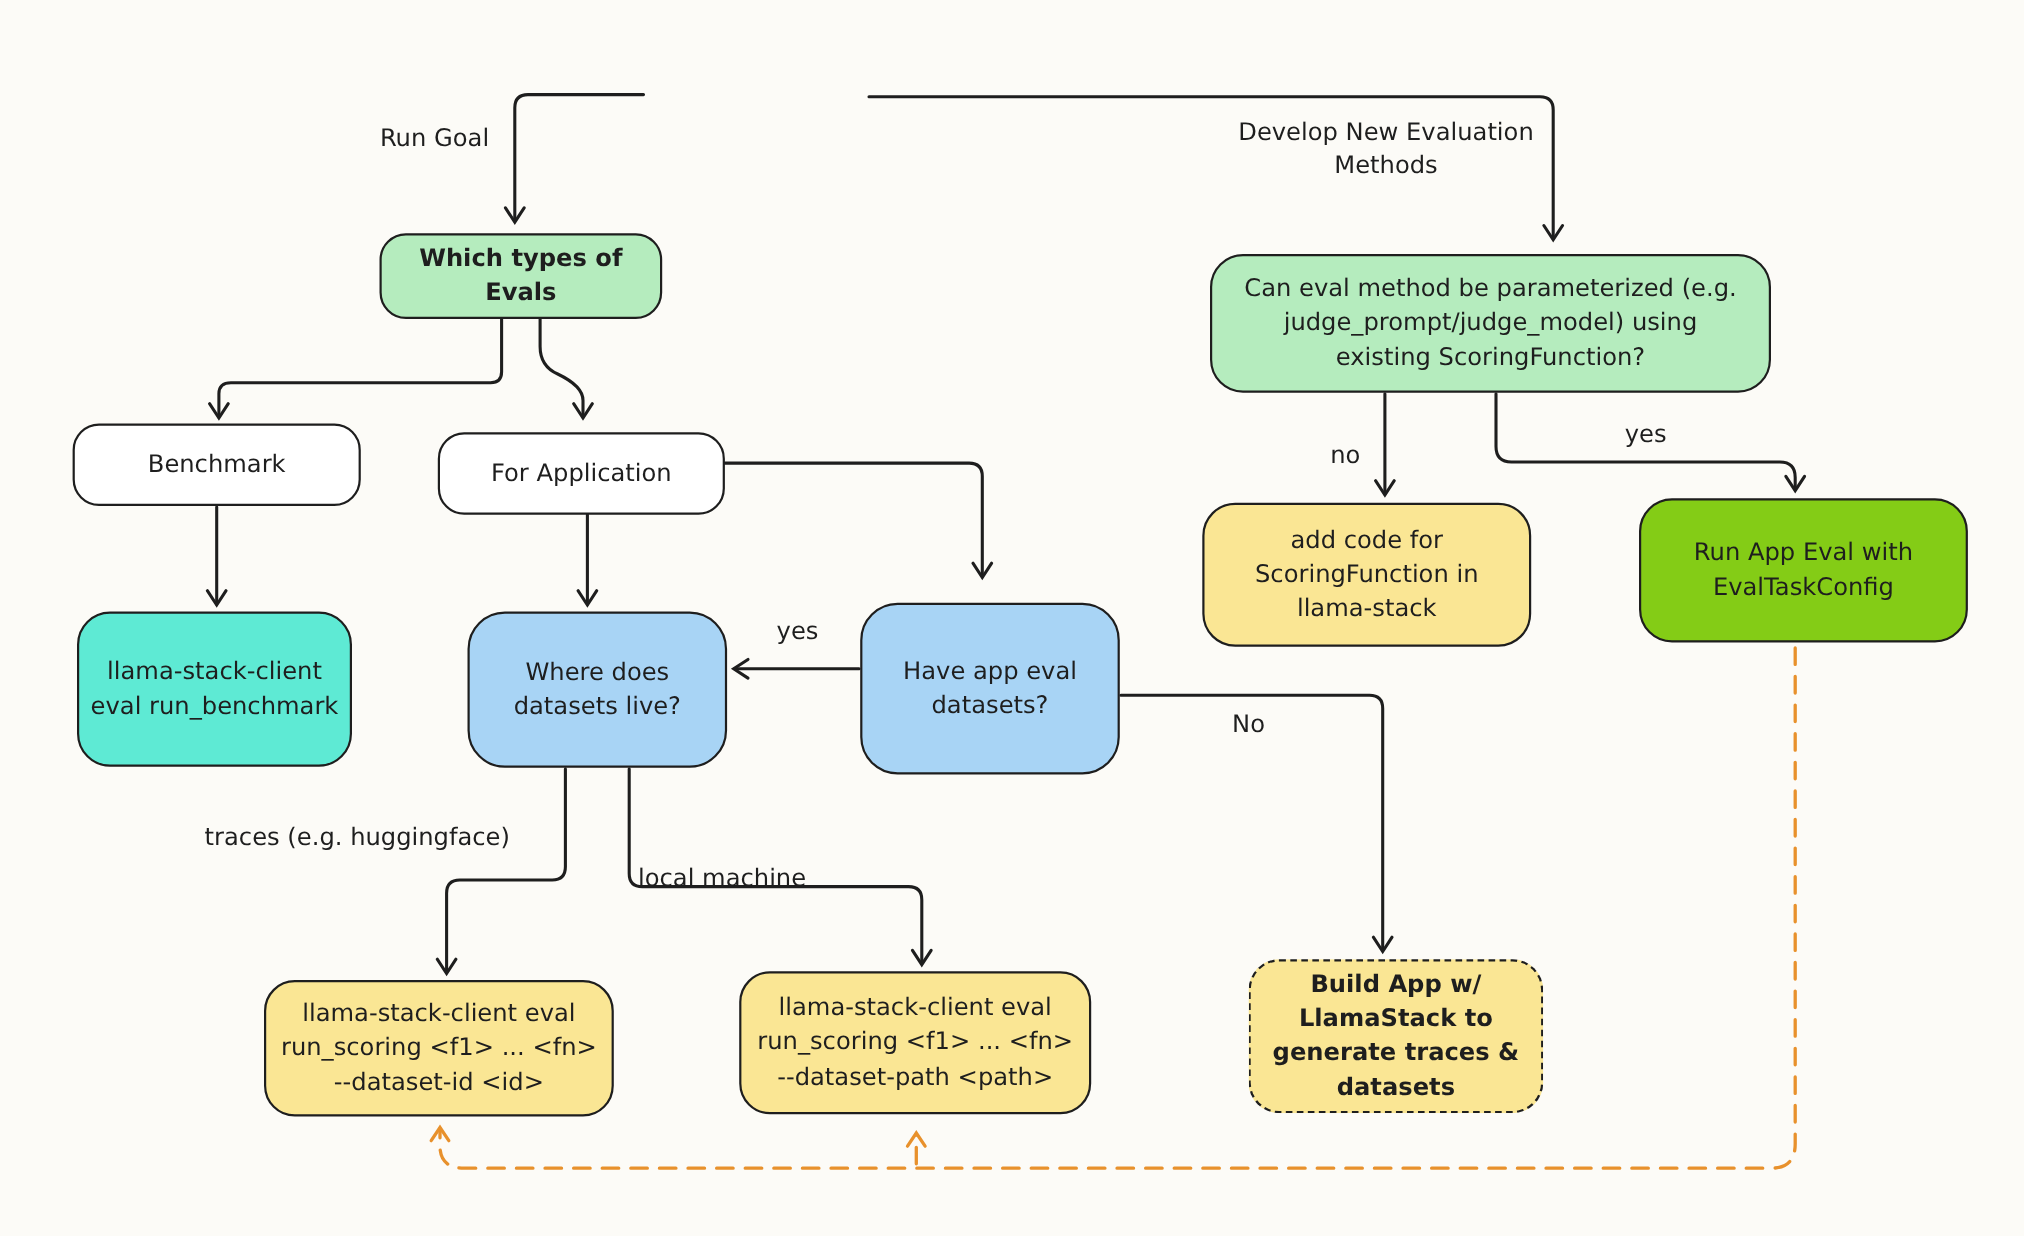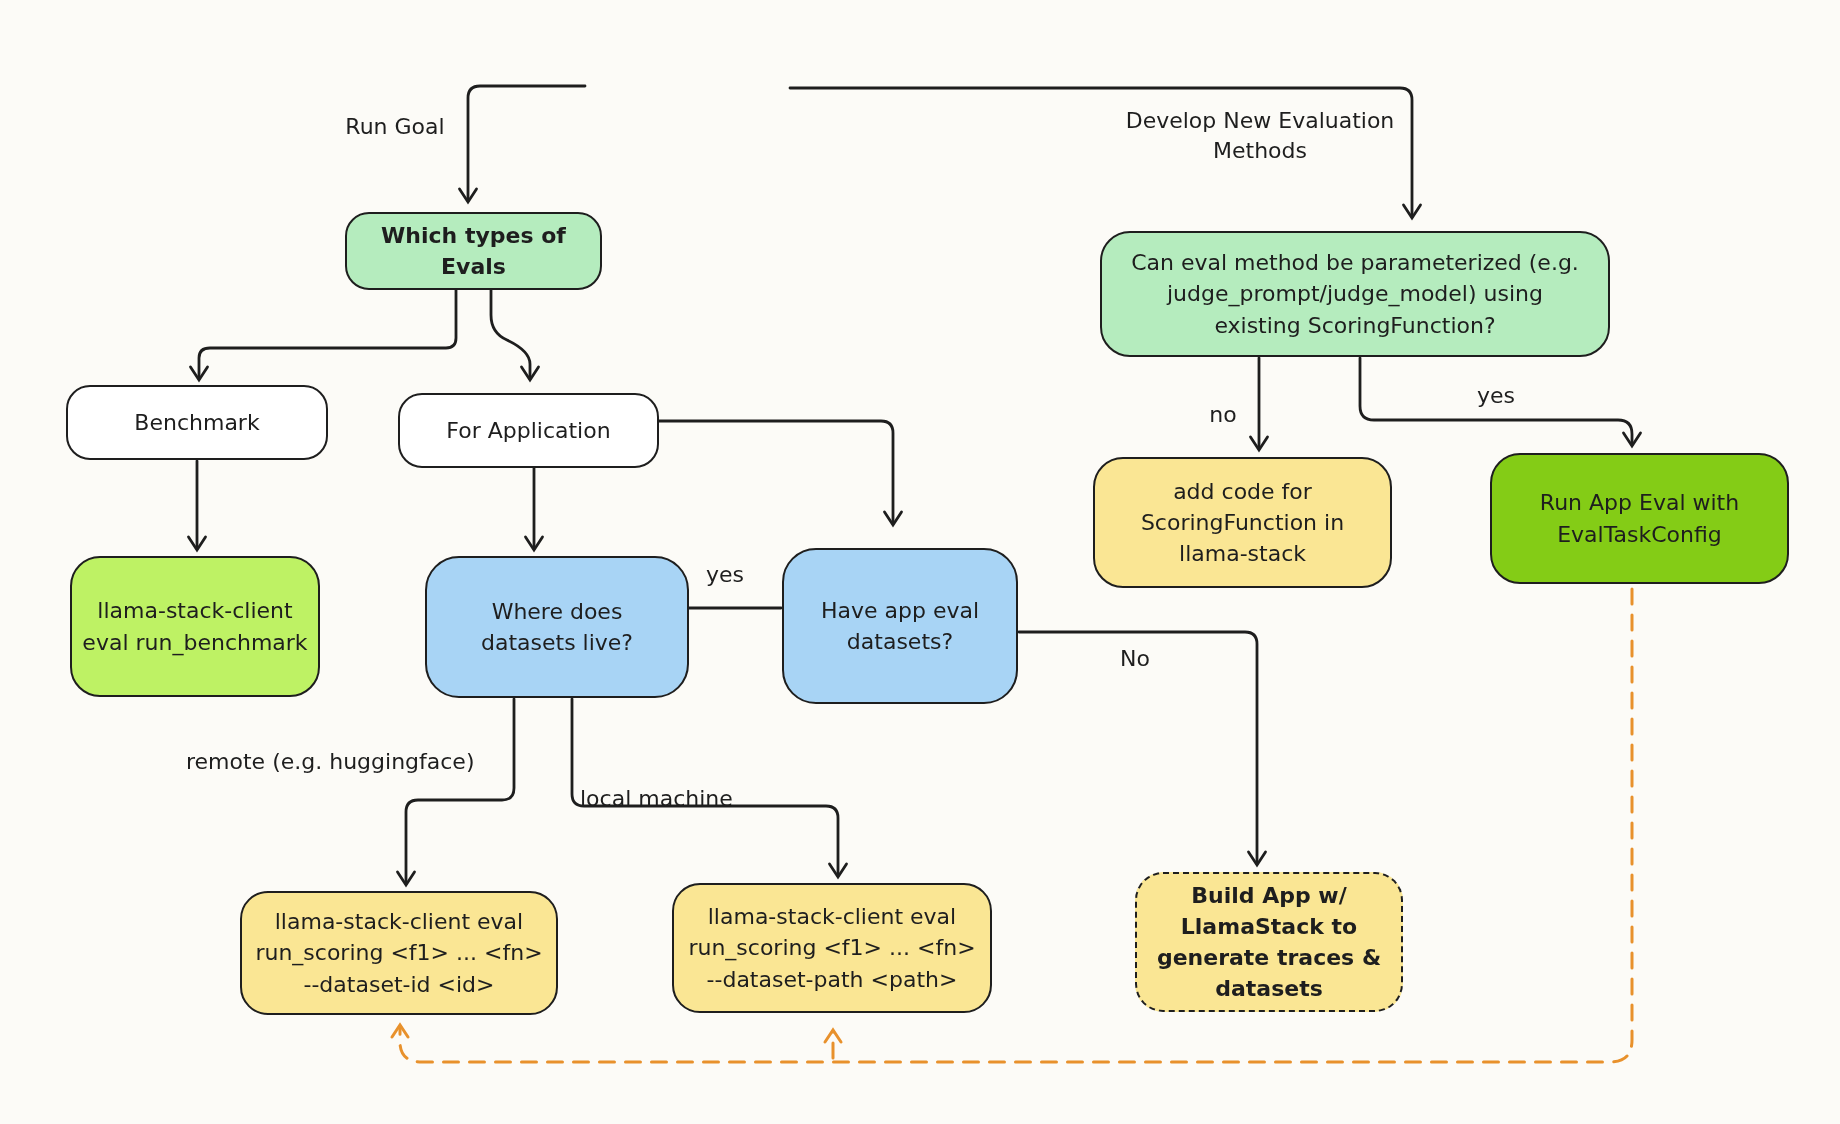--- a/index.html
+++ b/index.html
@@ -93,26 +93,26 @@
   </div>
 
   <div class="node" style="left: 66px; top: 385px; width: 262px; height: 75px; border-radius: 24px; background: rgb(255, 255, 255);">
     <span class="txt">Benchmark</span>
   </div>
 
   <div class="node" style="left: 398px; top: 393px; width: 261px; height: 75px; border-radius: 24px; background: rgb(255, 255, 255);">
     <span class="txt">For Application</span>
   </div>
 
-  <div class="node" style="left: 70px; top: 556px; width: 250px; height: 141px; border-radius: 30px; background: #bef264;">
+  <div class="node" style="left: 70px; top: 556px; width: 250px; height: 141px; border-radius: 30px; background: #5eead4;">
     <span class="txt">llama-stack-client
 eval run_benchmark</span>
   </div>
 
-  <div class="node" style="left: 425px; top: 556px; width: 264px; height: 142px; border-radius: 34px; background: rgb(168, 212, 245);">
+  <div class="node" style="left: 425px; top: 556px; width: 236px; height: 142px; border-radius: 34px; background: rgb(168, 212, 245);">
     <span class="txt">Where does
 datasets live?</span>
   </div>
 
   <div class="node" style="left: 782px; top: 532px; width: 236px; height: 156px; border-radius: 34px; background: rgb(168, 212, 245); margin-top: 16px;">
     <span class="txt">Have app eval
 datasets?</span>
   </div>
 
   <div class="node" style="left: 1093px; top: 457px; width: 299px; height: 131px; border-radius: 30px; background: rgb(250, 230, 148);">
@@ -151,17 +151,17 @@
 Methods</div>
 
   <div class="edge-label" style="left:695px; top:560px; width:60px;">yes</div>
 
   <div class="edge-label" style="left:1198px; top:400px; width:50px;">no</div>
 
   <div class="edge-label" style="left:1466px; top:381px; width:60px;">yes</div>
 
   <div class="edge-label" style="left:1110px; top:644px; width:50px;">No</div>
 
-  <div class="edge-label" style="left:186px; top:747px; width:330px; text-align:left;">remote (e.g. huggingface)</div>
+  <div class="edge-label" style="left:186px; top:747px; width:330px; text-align:left;">traces (e.g. huggingface)</div>
 
   <div class="edge-label" style="left:580px; top:744px; width:180px; text-align:left;margin-top:40px;">local machine</div>
 
 </div>
 
 </body></html>

